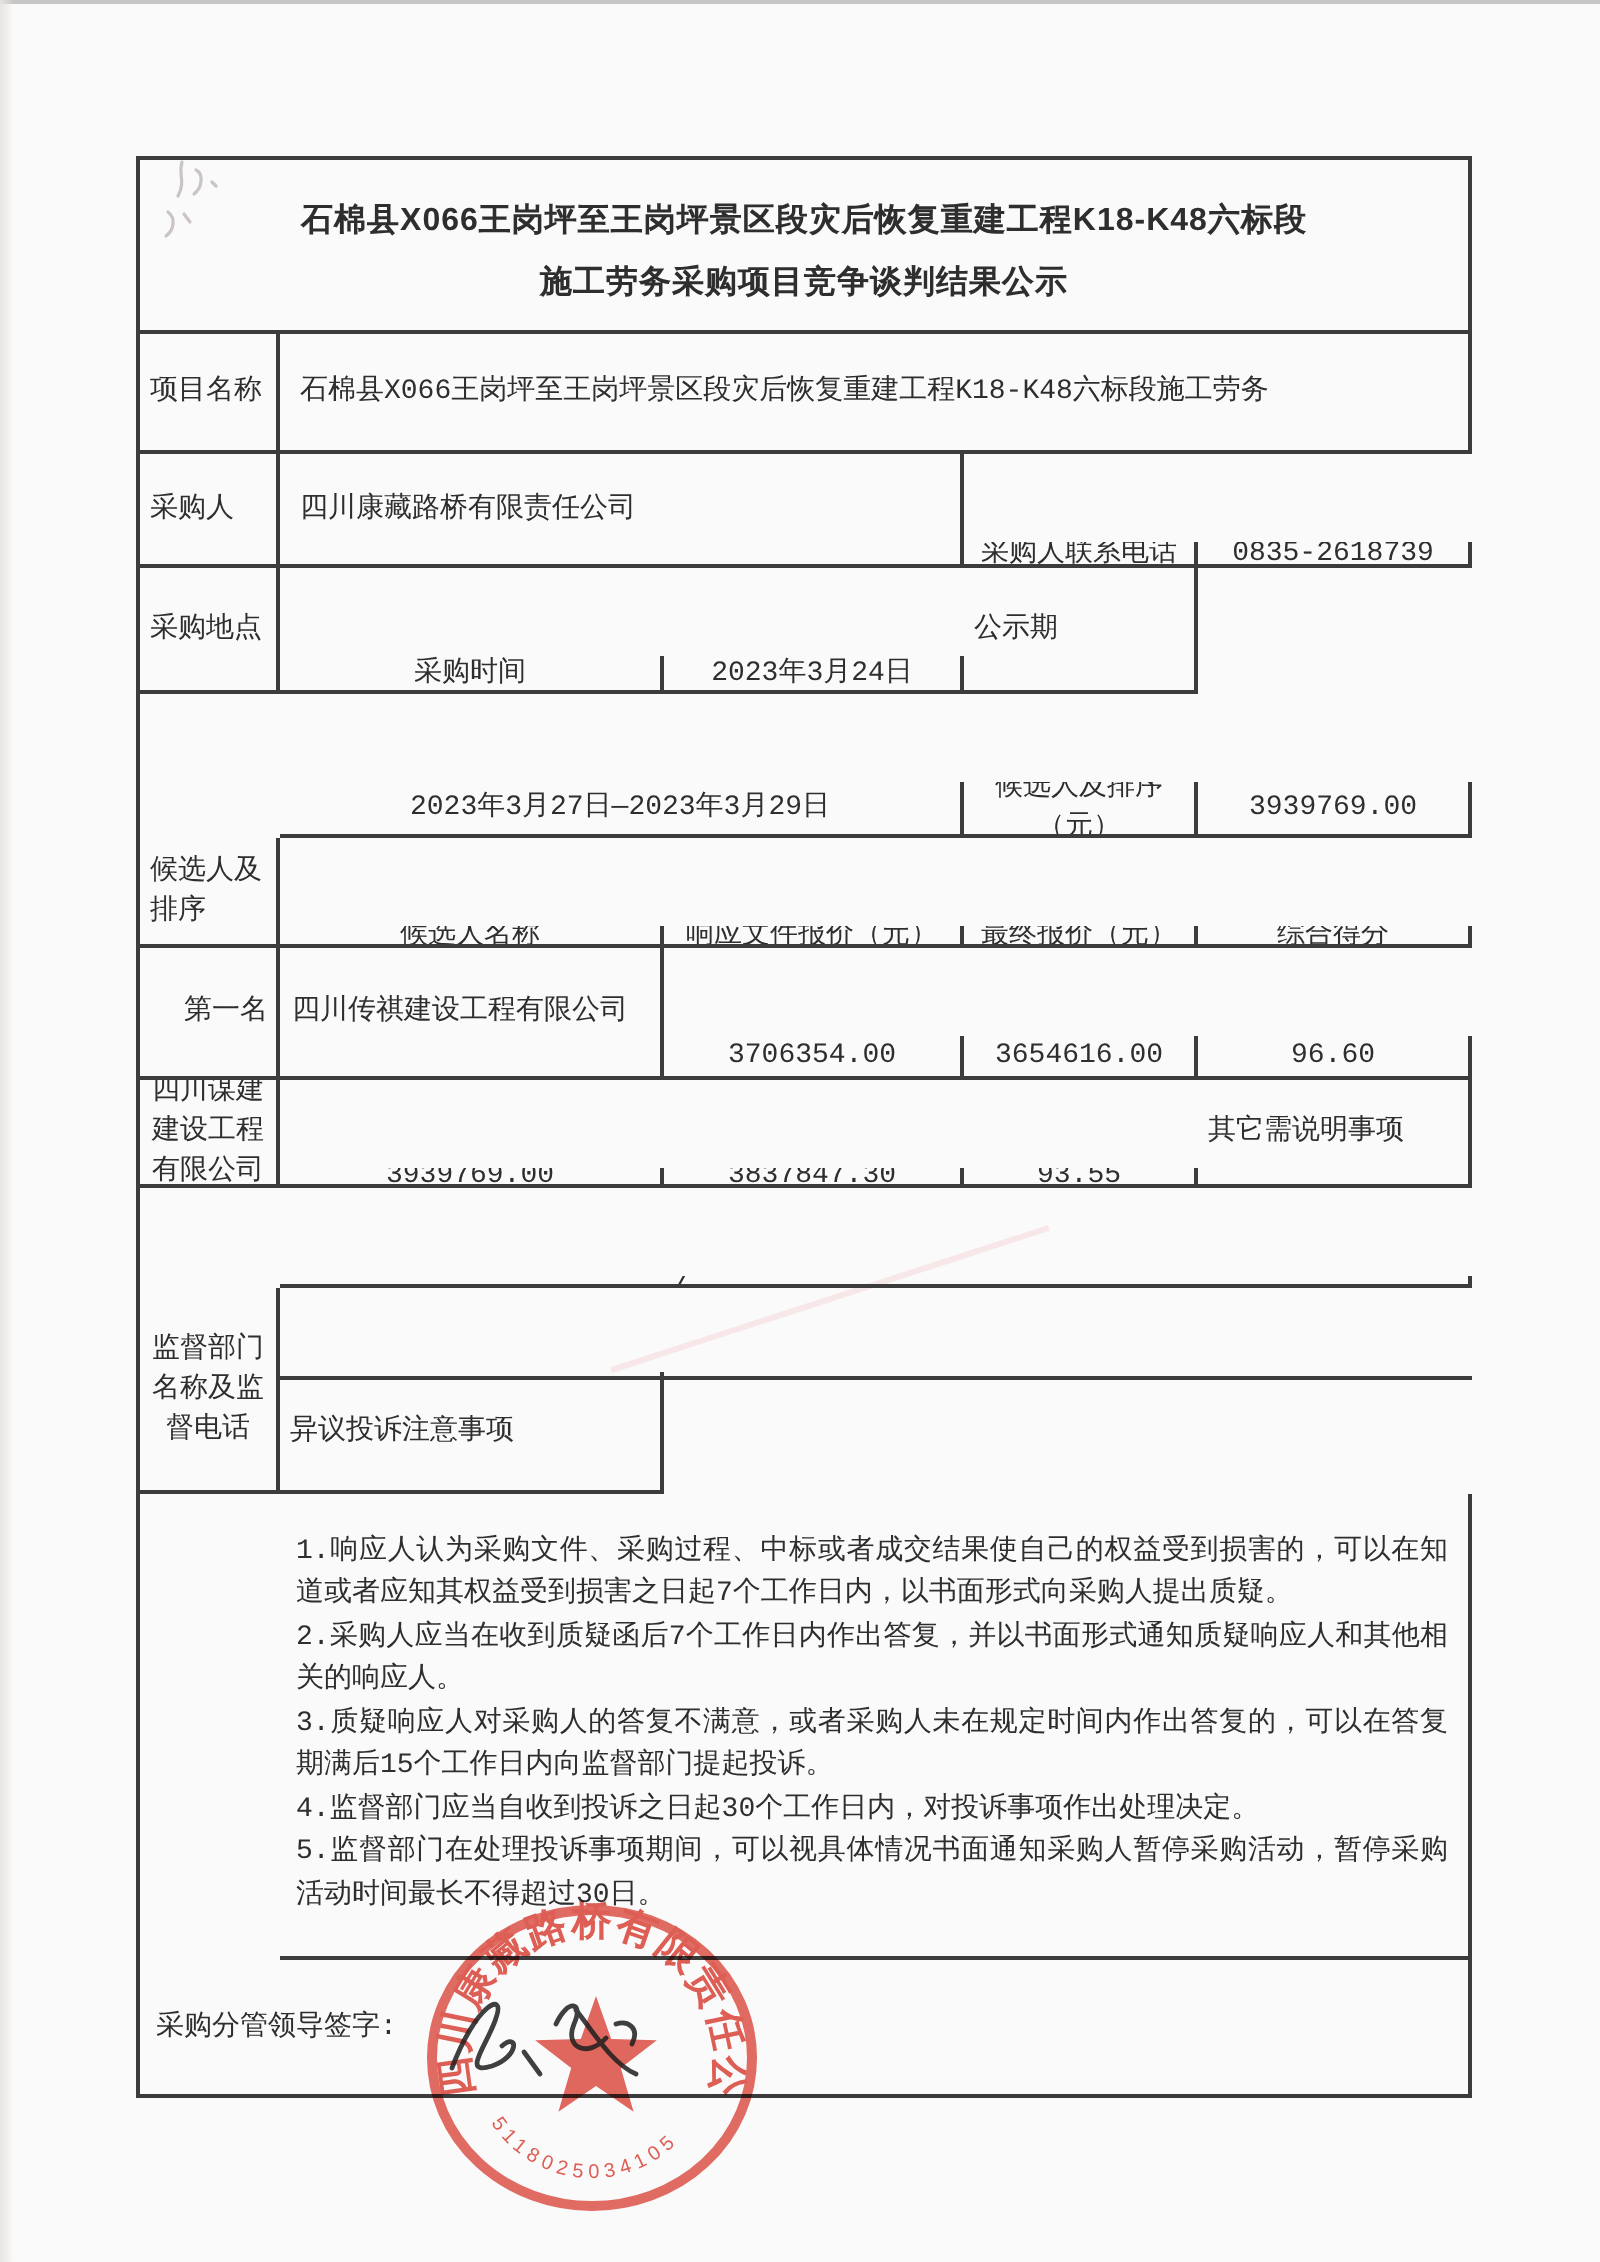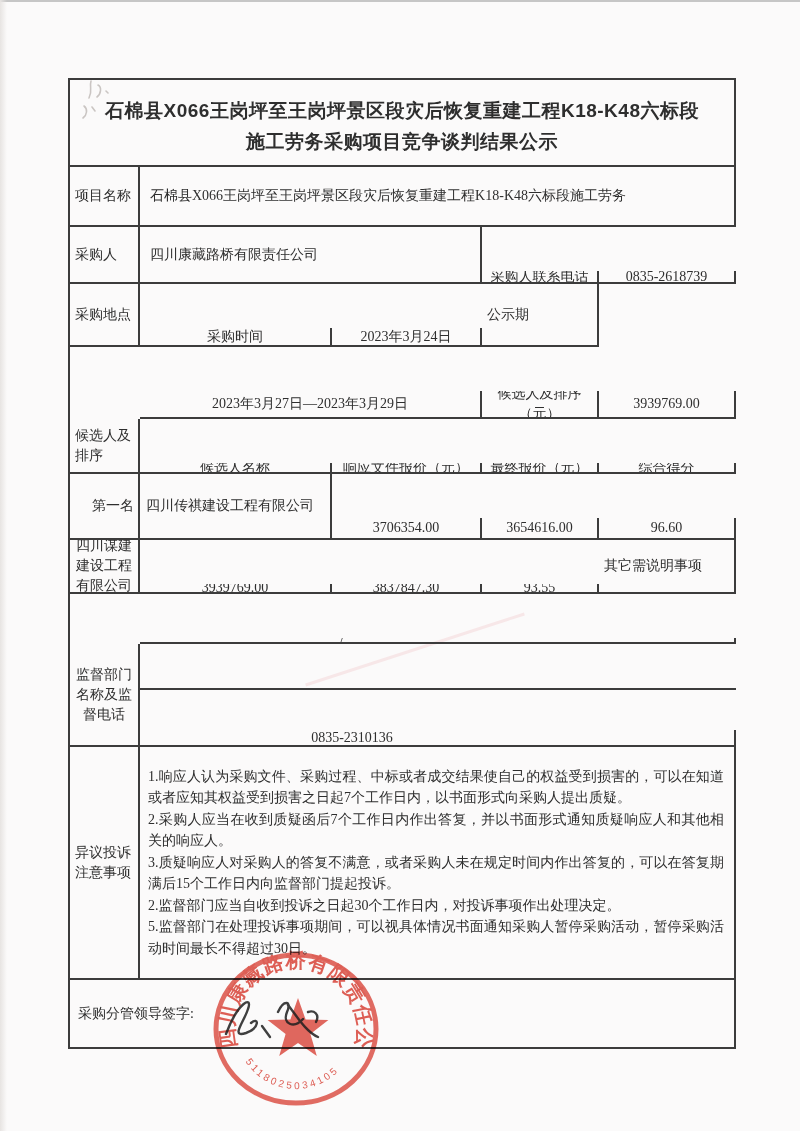--- a/index.html
+++ b/index.html
@@ -14,32 +14,32 @@
     background:linear-gradient(to right,#e7e4e2,rgba(251,250,250,0));}
   .tbl{
     position:absolute;left:68px;top:78px;
     display:grid;
     grid-template-columns:70px 192px 150px 117px 137px;
     grid-template-rows:87px 60px 57px 63px 72px 55px 66px 54px 50px 42px 61px 233px 69px;
     border-top:2px solid #3c3c3c;border-left:2px solid #3c3c3c;
     font-size:14px;line-height:20px;
   }
   .c{border-right:2px solid #3c3c3c;border-bottom:2px solid #3c3c3c;
-     box-sizing:border-box;display:flex;align-items:center;overflow:hidden;}
+     box-sizing:border-box;display:flex;align-items:center;overflow:hidden;font-family:Liberation Mono, monospace;}
   .ctr{justify-content:center;text-align:center;margin-top:44px;}
   .lft{justify-content:flex-start;text-align:left;}
   .lbl{padding:2px 4px 2px 5px;}
   .lbl-ctr{padding:2px 3px;justify-content:center;text-align:center;}
   .val{padding-left:10px;padding-right:20px;}
   .rank{justify-content:flex-end;text-align:right;padding-right:4px;}
   .name{padding-left:6px;padding-right:4px;}
   .title{
     grid-column:1/6;flex-direction:column;justify-content:center;text-align:center;
     font-family:"Liberation Sans", sans-serif;font-weight:700;
-    font-size:19px;line-height:31px;letter-spacing:.5px;padding-top:6px;
+    font-size:16px;line-height:31px;letter-spacing:.5px;padding-top:6px;
   }
   .shiftL170{padding-right:170px;}
   .shiftL190{padding-right:190px;}
   .notice{display:flex;align-items:center;padding:8px 10px 8px 8px;}
   .notice-inner{text-align:justify;line-height:21.5px;}
   .sig-row{grid-column:1/6;padding-left:8px;}
   .stamp{position:absolute;left:210px;top:950px;mix-blend-mode:multiply;opacity:.88;}
   .handwriting{position:absolute;left:218px;top:992px;opacity:.85;}
   .pencil{position:absolute;left:80px;top:76px;opacity:.7;}
   .smudge{position:absolute;left:300px;top:648px;width:230px;height:3px;
@@ -100,30 +100,29 @@
 
   <div class="c lft name">四川谋建建设工程有限公司</div>
   <div class="c ctr">3939769.00</div>
   <div class="c ctr">3837847.30</div>
   <div class="c ctr">93.55</div>
 
   <div class="c lft lbl">其它需说明事项</div>
   <div class="c ctr shiftL190" style="grid-column:2/6">/</div>
 
   <div class="c lbl-ctr" style="grid-row:10/12;grid-column:1">监督部门名称及监督电话</div>
-  <div class="c ctr shiftL170" style="grid-column:2/6">集团采购中心</div>
   <div class="c ctr shiftL170" style="grid-column:2/6">0835-2310136</div>
 
   <div class="c lft lbl">异议投诉注意事项</div>
   <div class="c notice" style="grid-column:2/6">
     <div class="notice-inner">
       <div>1.响应人认为采购文件、采购过程、中标或者成交结果使自己的权益受到损害的，可以在知道或者应知其权益受到损害之日起7个工作日内，以书面形式向采购人提出质疑。</div>
       <div>2.采购人应当在收到质疑函后7个工作日内作出答复，并以书面形式通知质疑响应人和其他相关的响应人。</div>
       <div>3.质疑响应人对采购人的答复不满意，或者采购人未在规定时间内作出答复的，可以在答复期满后15个工作日内向监督部门提起投诉。</div>
-      <div>2.监督部门应当自收到投诉之日起30个工作日内，对投诉事项作出处理决定。</div>
+      <div>4.监督部门应当自收到投诉之日起30个工作日内，对投诉事项作出处理决定。</div>
       <div>5.监督部门在处理投诉事项期间，可以视具体情况书面通知采购人暂停采购活动，暂停采购活动时间最长不得超过30日。</div>
     </div>
   </div>
 
   <div class="c lft sig-row">
     <span>采购分管领导签字:</span>
   </div>
 </div>
 
 <svg class="stamp" width="172" height="160" viewBox="0 0 172 160">

